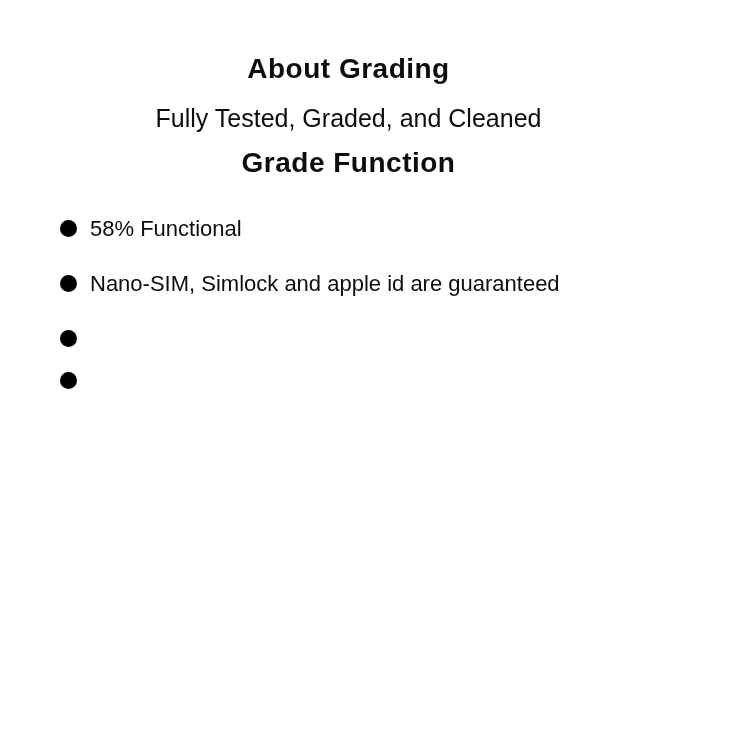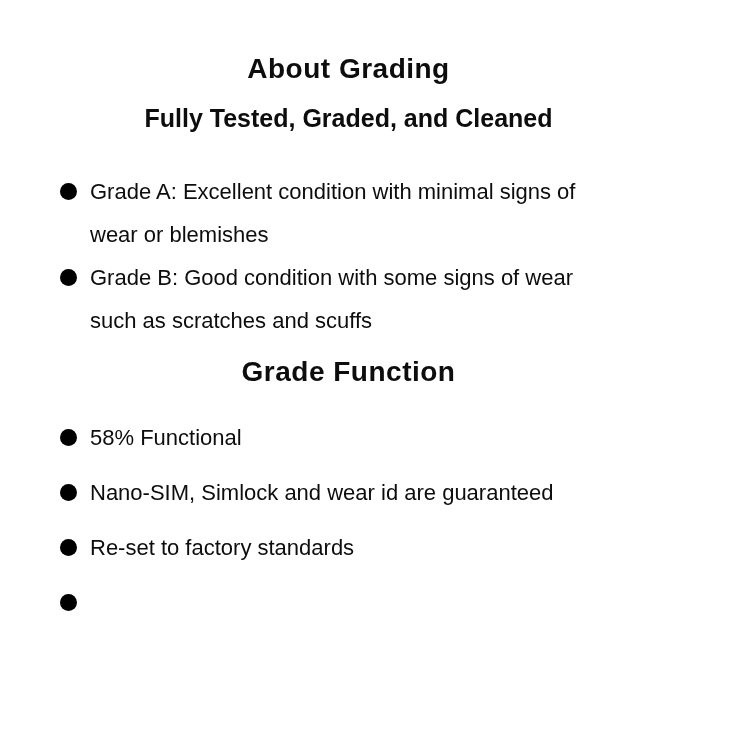--- a/index.html
+++ b/index.html
@@ -26,21 +26,21 @@
   }
   .title-grading {
     padding-top: 52px;
   }
   .title-function {
     margin-top: 13px;
   }
   .subtitle {
     margin: 17px 0 0 0;
     font-size: 25px;
-    font-weight: 700;
+    font-weight: 400;
     line-height: 30px;
     text-align: center;
   }
   .bullet-list {
     margin: 0 60px;
     padding: 0;
     list-style: none;
   }
   .list-grading {
     margin-top: 37px;
@@ -73,46 +73,33 @@
 </style>
 </head>
 <body>
 
 <div class="page">
 
   <h1 class="section-title title-grading">About Grading</h1>
 
   <p class="subtitle">Fully Tested, Graded, and Cleaned</p>
 
-  <ul class="bullet-list list-grading">
-    <li class="bullet-item">
-      <span class="bullet-dot"></span>
-      <span class="bullet-text">Grade A: Excellent condition with minimal signs of
-wear or blemishes</span>
-    </li>
-    <li class="bullet-item">
-      <span class="bullet-dot"></span>
-      <span class="bullet-text">Grade B: Good condition with some signs of wear
-such as scratches and scuffs</span>
-    </li>
-  </ul>
 
   <h1 class="section-title title-function">Grade Function</h1>
 
   <ul class="bullet-list list-function">
     <li class="bullet-item">
       <span class="bullet-dot"></span>
       <span class="bullet-text">58% Functional</span>
     </li>
     <li class="bullet-item">
       <span class="bullet-dot"></span>
-      <span class="bullet-text">Nano-SIM, Simlock and wear id are guaranteed</span>
+      <span class="bullet-text">Nano-SIM, Simlock and apple id are guaranteed</span>
     </li>
     <li class="bullet-item">
       <span class="bullet-dot"></span>
-      <span class="bullet-text">Re-set to factory standards</span>
     </li>
     <li class="bullet-item">
       <span class="bullet-dot"></span>
     </li>
   </ul>
 
 </div>
 
 </body></html>

